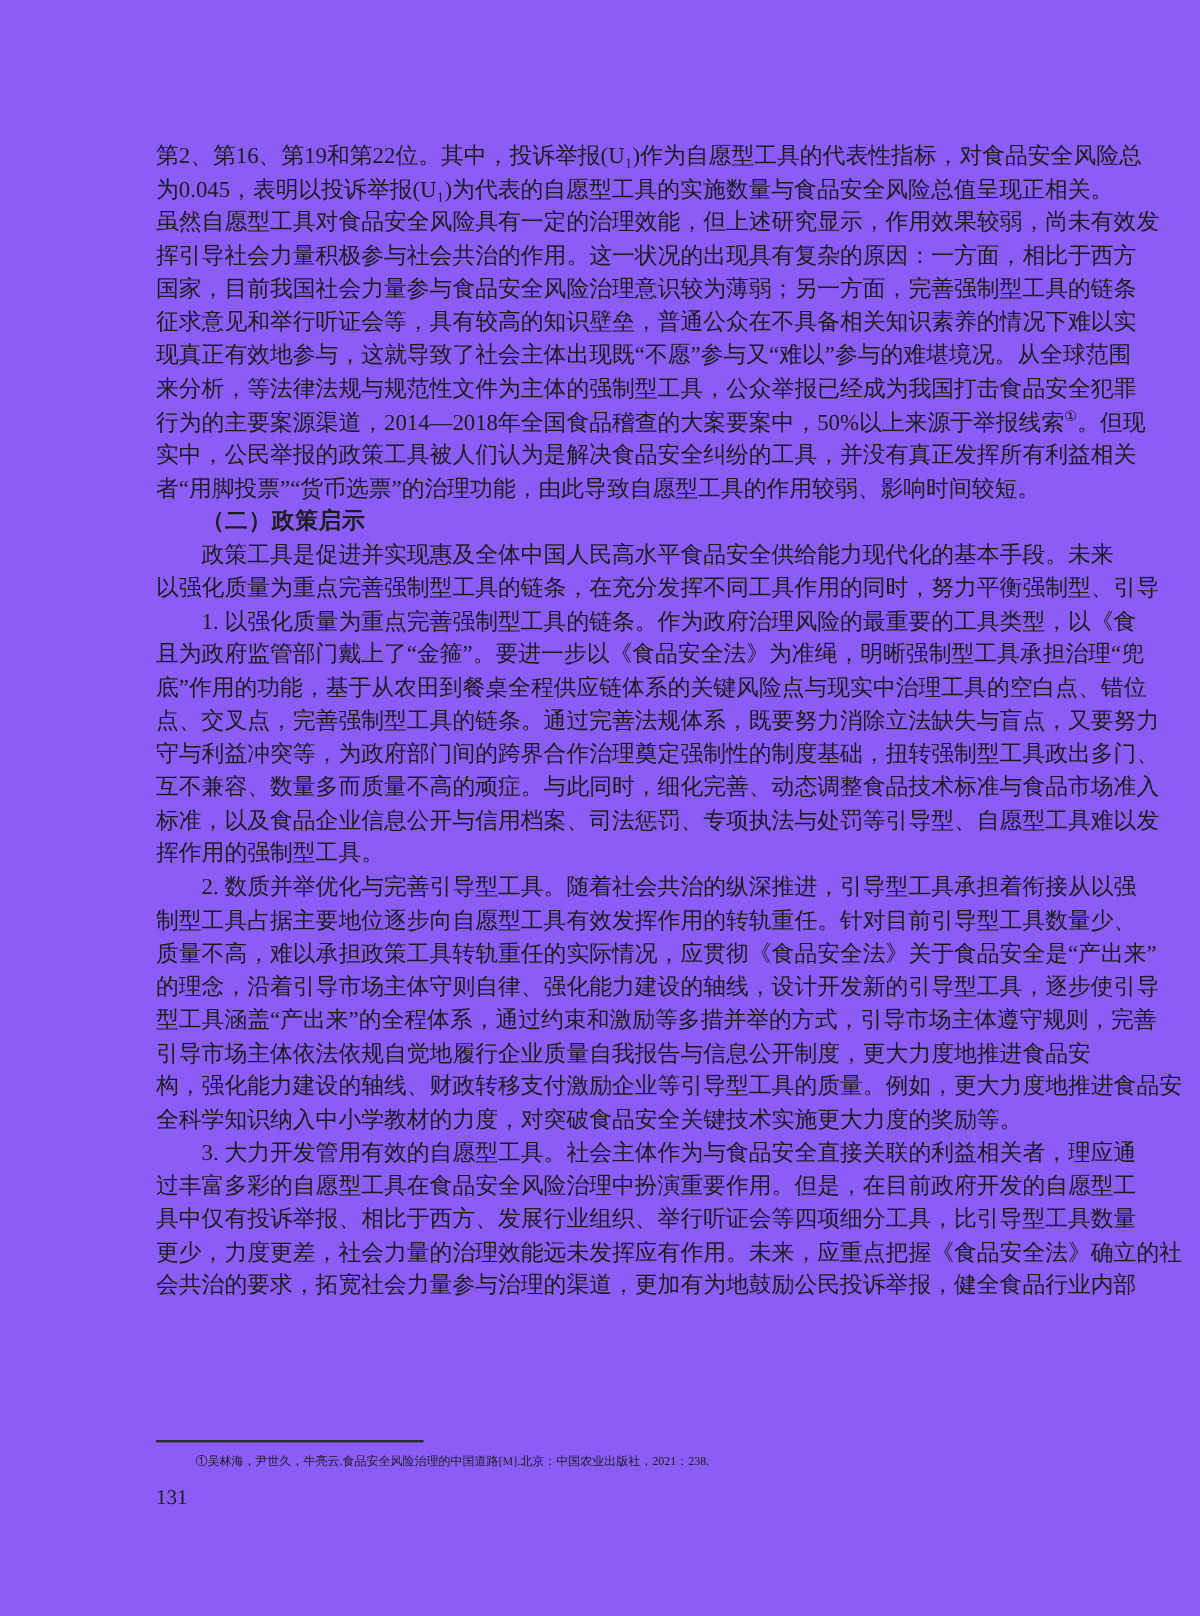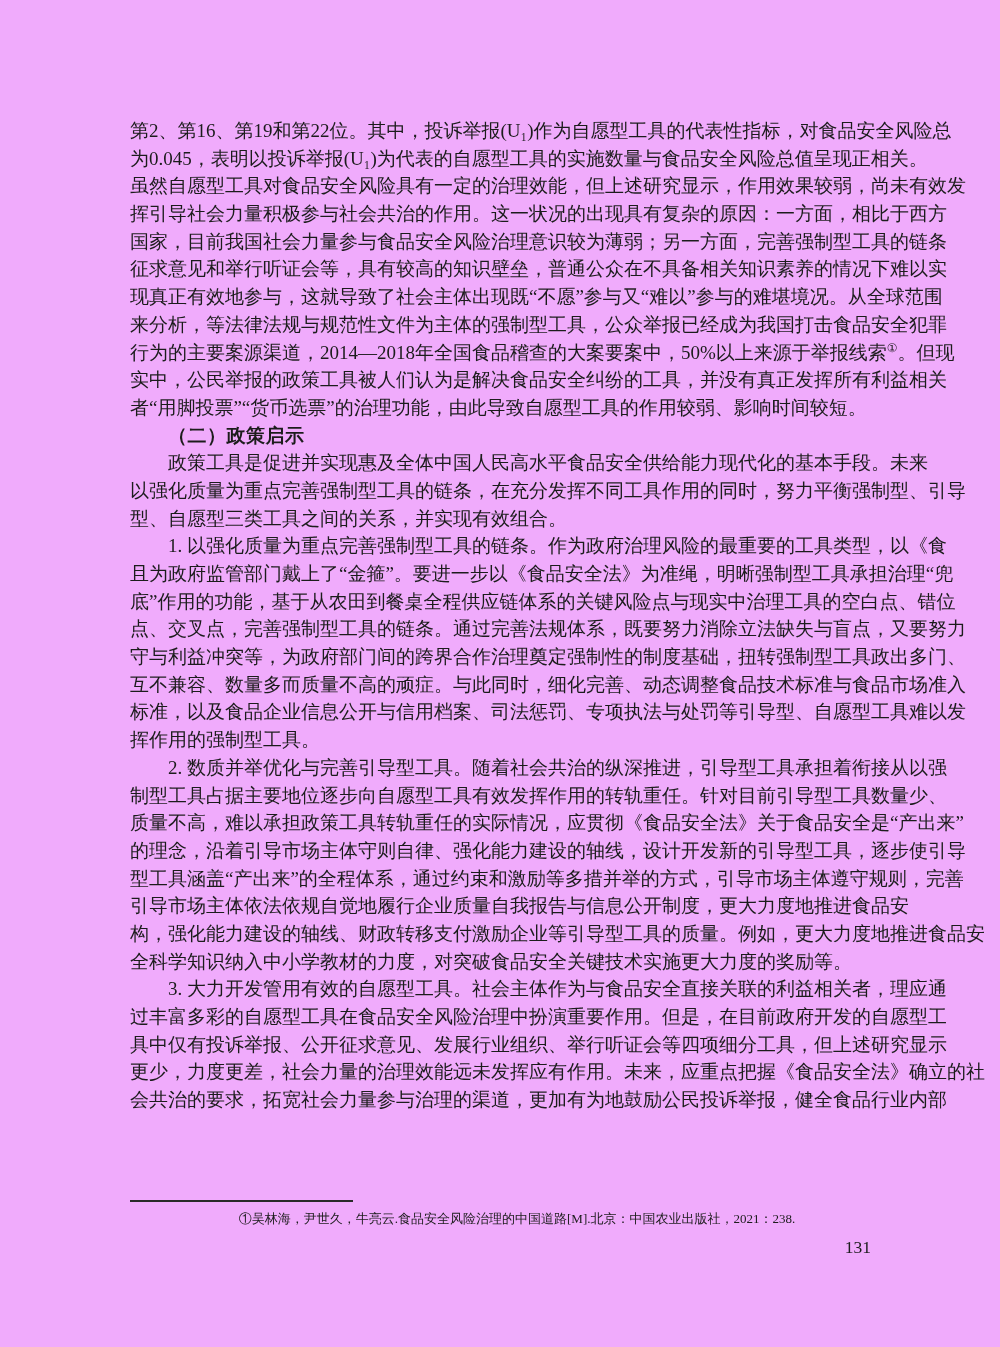--- a/index.html
+++ b/index.html
@@ -5,72 +5,70 @@
   html, body { margin: 0; padding: 0; }
   body {
     width: 1000px; height: 1347px;
     background: #ffffff;
     font-family: "Liberation Serif", "DejaVu Serif", serif;
     color: #1c1c1c;
   }
   .page {
     position: relative;
     width: 1000px; height: 1347px;
-    background: #f0abfc;
+    background: #8b5cf6;
     overflow: hidden;
   }
   .body-text {
     position: absolute;
     left: 130px; top: 117px;
     width: 741px;
     font-size: 19px;
     line-height: 27.7px;
   }
   .line {
     height: 27.7px;
     white-space: nowrap;
     text-align: justify;
     text-align-last: justify;
   }
   .line.short {
     text-align-last: left;
   }
   .line.indent { padding-left: 38px; }
   .line.heading {
-    font-family: Liberation Sans, sans-serif;
+    font-family: Liberation Mono, monospace;
     font-weight: 700;
     letter-spacing: 0.5px;
   }
   .line sup {
     font-size: 12px;
     vertical-align: super;
     line-height: 0;
   }
   .footnote-rule {
     position: absolute;
     left: 130px; top: 1200px;
     width: 223px; height: 0;
     border-top: 2px solid #2a2a2a;
   }
   .footnote {
     position: absolute;
     left: 130px; top: 1208px;
     width: 741px;
     padding-left: 33px;
     box-sizing: border-box;
-    font-size: 13px;
+    font-size: 10px;
     line-height: 22px;
     white-space: nowrap;
-    text-align: center;
   }
   .page-number {
     position: absolute;
     left: 130px; top: 1237px;
     width: 741px;
-    text-align: right;
     font-size: 17.5px;
   }
 </style>
 </head>
 <body>
 
 <div class="page">
   <div class="body-text" id="body-lines">
       <div class="line">第2、第16、第19和第22位。其中，投诉举报(U₁)作为自愿型工具的代表性指标，对食品安全风险总</div>
       <div class="line">为0.045，表明以投诉举报(U₁)为代表的自愿型工具的实施数量与食品安全风险总值呈现正相关。</div>
@@ -79,39 +77,38 @@
       <div class="line">国家，目前我国社会力量参与食品安全风险治理意识较为薄弱；另一方面，完善强制型工具的链条</div>
       <div class="line">征求意见和举行听证会等，具有较高的知识壁垒，普通公众在不具备相关知识素养的情况下难以实</div>
       <div class="line">现真正有效地参与，这就导致了社会主体出现既“不愿”参与又“难以”参与的难堪境况。从全球范围</div>
       <div class="line">来分析，等法律法规与规范性文件为主体的强制型工具，公众举报已经成为我国打击食品安全犯罪</div>
       <div class="line">行为的主要案源渠道，2014—2018年全国食品稽查的大案要案中，50%以上来源于举报线索<sup>①</sup>。但现</div>
       <div class="line">实中，公民举报的政策工具被人们认为是解决食品安全纠纷的工具，并没有真正发挥所有利益相关</div>
       <div class="line short">者“用脚投票”“货币选票”的治理功能，由此导致自愿型工具的作用较弱、影响时间较短。</div>
       <div class="line indent short heading">（二）政策启示</div>
       <div class="line indent">政策工具是促进并实现惠及全体中国人民高水平食品安全供给能力现代化的基本手段。未来</div>
       <div class="line">以强化质量为重点完善强制型工具的链条，在充分发挥不同工具作用的同时，努力平衡强制型、引导</div>
-      <div class="line short">型、自愿型三类工具之间的关系，并实现有效组合。</div>
       <div class="line indent">1. 以强化质量为重点完善强制型工具的链条。作为政府治理风险的最重要的工具类型，以《食</div>
       <div class="line">且为政府监管部门戴上了“金箍”。要进一步以《食品安全法》为准绳，明晰强制型工具承担治理“兜</div>
       <div class="line">底”作用的功能，基于从农田到餐桌全程供应链体系的关键风险点与现实中治理工具的空白点、错位</div>
       <div class="line">点、交叉点，完善强制型工具的链条。通过完善法规体系，既要努力消除立法缺失与盲点，又要努力</div>
       <div class="line">守与利益冲突等，为政府部门间的跨界合作治理奠定强制性的制度基础，扭转强制型工具政出多门、</div>
       <div class="line">互不兼容、数量多而质量不高的顽症。与此同时，细化完善、动态调整食品技术标准与食品市场准入</div>
       <div class="line">标准，以及食品企业信息公开与信用档案、司法惩罚、专项执法与处罚等引导型、自愿型工具难以发</div>
       <div class="line short">挥作用的强制型工具。</div>
       <div class="line indent">2. 数质并举优化与完善引导型工具。随着社会共治的纵深推进，引导型工具承担着衔接从以强</div>
       <div class="line">制型工具占据主要地位逐步向自愿型工具有效发挥作用的转轨重任。针对目前引导型工具数量少、</div>
       <div class="line">质量不高，难以承担政策工具转轨重任的实际情况，应贯彻《食品安全法》关于食品安全是“产出来”</div>
       <div class="line">的理念，沿着引导市场主体守则自律、强化能力建设的轴线，设计开发新的引导型工具，逐步使引导</div>
       <div class="line">型工具涵盖“产出来”的全程体系，通过约束和激励等多措并举的方式，引导市场主体遵守规则，完善</div>
       <div class="line">引导市场主体依法依规自觉地履行企业质量自我报告与信息公开制度，更大力度地推进食品安</div>
       <div class="line">构，强化能力建设的轴线、财政转移支付激励企业等引导型工具的质量。例如，更大力度地推进食品安</div>
       <div class="line short">全科学知识纳入中小学教材的力度，对突破食品安全关键技术实施更大力度的奖励等。</div>
       <div class="line indent">3. 大力开发管用有效的自愿型工具。社会主体作为与食品安全直接关联的利益相关者，理应通</div>
       <div class="line">过丰富多彩的自愿型工具在食品安全风险治理中扮演重要作用。但是，在目前政府开发的自愿型工</div>
-      <div class="line">具中仅有投诉举报、公开征求意见、发展行业组织、举行听证会等四项细分工具，但上述研究显示</div>
+      <div class="line">具中仅有投诉举报、相比于西方、发展行业组织、举行听证会等四项细分工具，比引导型工具数量</div>
       <div class="line">更少，力度更差，社会力量的治理效能远未发挥应有作用。未来，应重点把握《食品安全法》确立的社</div>
       <div class="line">会共治的要求，拓宽社会力量参与治理的渠道，更加有为地鼓励公民投诉举报，健全食品行业内部</div>
     </div>
   <div class="footnote-rule"></div>
   <div class="footnote">①吴林海，尹世久，牛亮云.食品安全风险治理的中国道路[M].北京：中国农业出版社，2021：238.</div>
   <div class="page-number">131</div>
 </div>
 
 </body></html>

